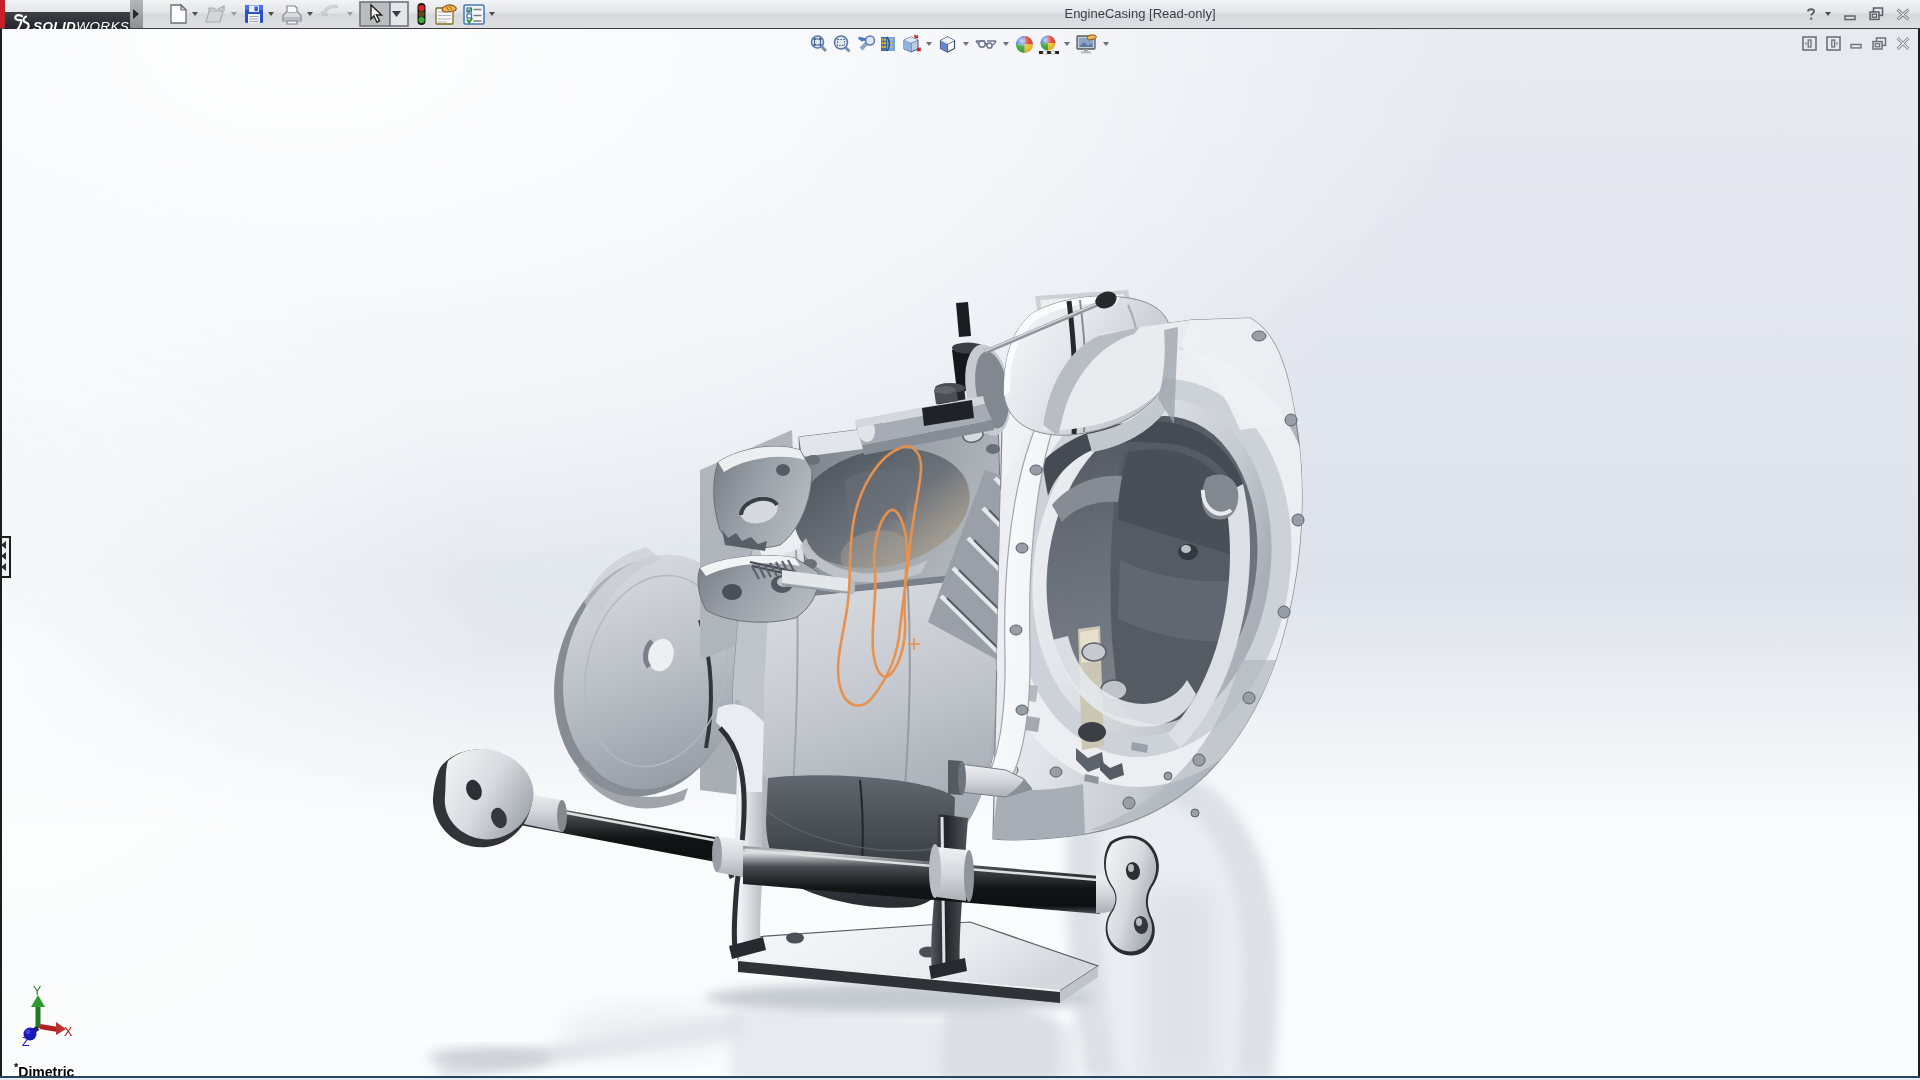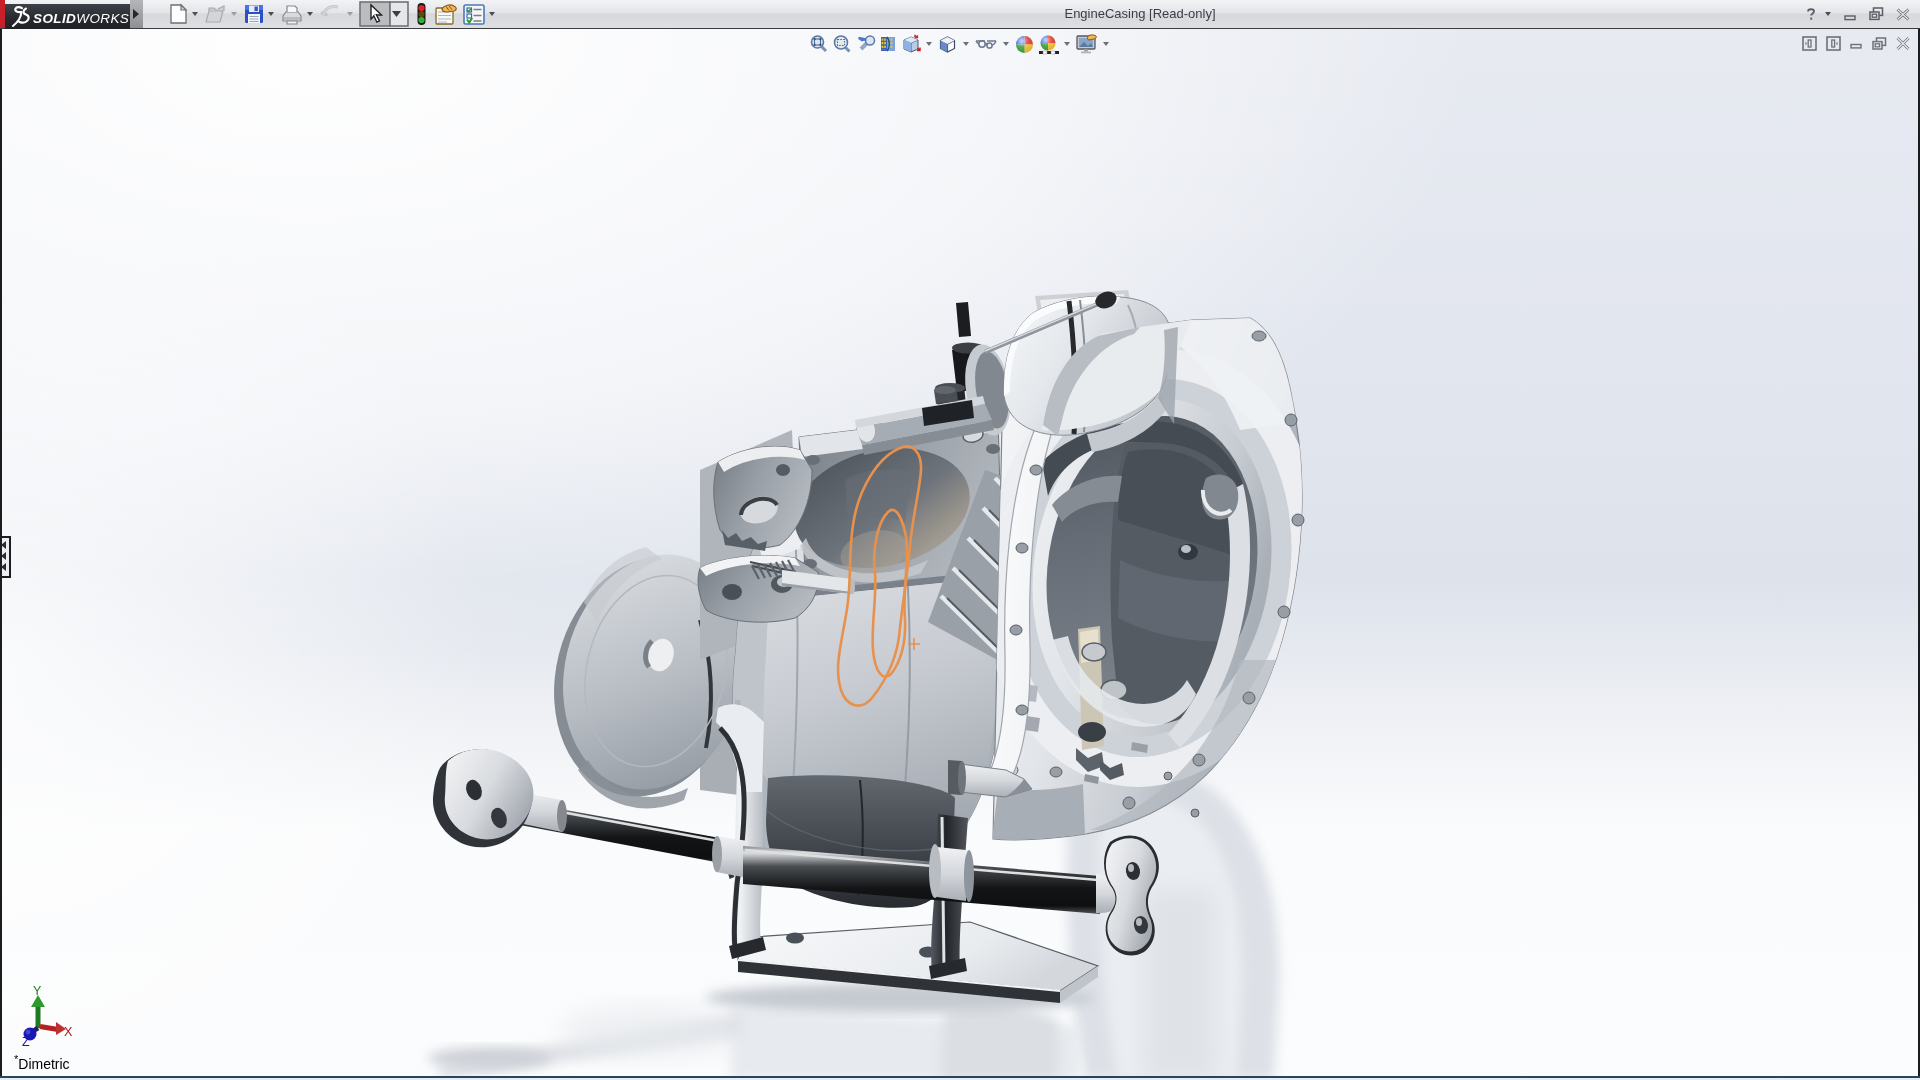--- a/index.html
+++ b/index.html
@@ -1,18 +1,18 @@
 <!DOCTYPE html>
 <html><head><meta charset="utf-8"><style>
 html,body{margin:0;padding:0;width:1920px;height:1080px;overflow:hidden;font-family:"Liberation Sans",sans-serif;}
 #app{position:relative;width:1920px;height:1080px;background:#e8eaee;}
 
 #titlebar{position:absolute;top:0;left:0;width:1920px;height:28px;background:linear-gradient(to bottom,#f2f3f5 0%,#e3e5e8 45%,#d6d8dc 50%,#dddfe3 100%);border-bottom:1px solid #3a3c40;}
 #redstrip{position:absolute;top:0;left:0;width:5px;height:28px;background:#c8202a;}
-#swlogo{position:absolute;top:4px;left:5px;width:125px;height:28px;background:linear-gradient(to bottom,#3d4147 0%,#26282d 55%,#1d1f24 100%);color:#fff;}
+#swlogo{position:absolute;top:12px;left:5px;width:125px;height:28px;background:linear-gradient(to bottom,#3d4147 0%,#26282d 55%,#1d1f24 100%);color:#fff;}
 #swtab{position:absolute;top:0;left:130px;width:13px;height:28px;background:linear-gradient(to bottom,#b4b6ba,#8e9094);}
 #swtab:after{content:"";position:absolute;left:3px;top:9px;border-left:6px solid #26282c;border-top:5px solid transparent;border-bottom:5px solid transparent;}
 #title-text{position:absolute;top:0;left:0;width:2280px;height:28px;line-height:28px;text-align:center;font-size:13px;color:#3b3e44;}
 .tbicons{position:absolute;top:2px;left:168px;height:24px;display:flex;align-items:center;}
 .tbicons svg{display:block;}
 .dd{width:0;height:0;border-top:4px solid #4a4d52;border-left:3.5px solid transparent;border-right:3.5px solid transparent;margin:0 3px;}
 .gap{width:3px;}
 #winctl{position:absolute;top:0;right:8px;height:28px;display:flex;align-items:center;color:#5a5e66;}
 
 #viewport{position:absolute;top:29px;left:0;width:1920px;height:1051px;overflow:hidden;
@@ -27,21 +27,21 @@
 #lefttab{position:absolute;top:507px;left:0px;width:9px;height:38px;background:#eceef1;border:2px solid #1b1c1e;border-left:none;}
 #lefttab .t{width:0;height:0;border-right:5px solid #2a2c30;border-top:4px solid transparent;border-bottom:4px solid transparent;margin:3px 0 0 1px;}
 
 #hud{position:absolute;top:4px;left:808px;height:22px;display:flex;align-items:center;}
 #hud svg{display:block;margin:0 1px;}
 .hdd{width:0;height:0;border-top:4px solid #6b6f76;border-left:3.5px solid transparent;border-right:3.5px solid transparent;margin:0 4px;}
 
 #docctl{position:absolute;top:7px;right:10px;display:flex;align-items:center;color:#6d7178;}
 #docctl svg{margin-left:9px;display:block;}
 
-#dimetric{position:absolute;left:14px;bottom:8px;font-size:14px;color:#000;font-weight:400;}
+#dimetric{position:absolute;left:14px;bottom:0px;font-size:14px;color:#000;font-weight:700;}
 #dimetric sup{font-size:11px;}
 </style></head>
 <body>
 <div id="app">
   <div id="titlebar">
     <div id="title-text">EngineCasing [Read-only]</div>
     <div id="redstrip"></div>
     <div id="swlogo">
       <svg width="125" height="28" viewBox="0 0 125 28">
         <g fill="none" stroke="#fff" stroke-width="2.1" stroke-linecap="round">

